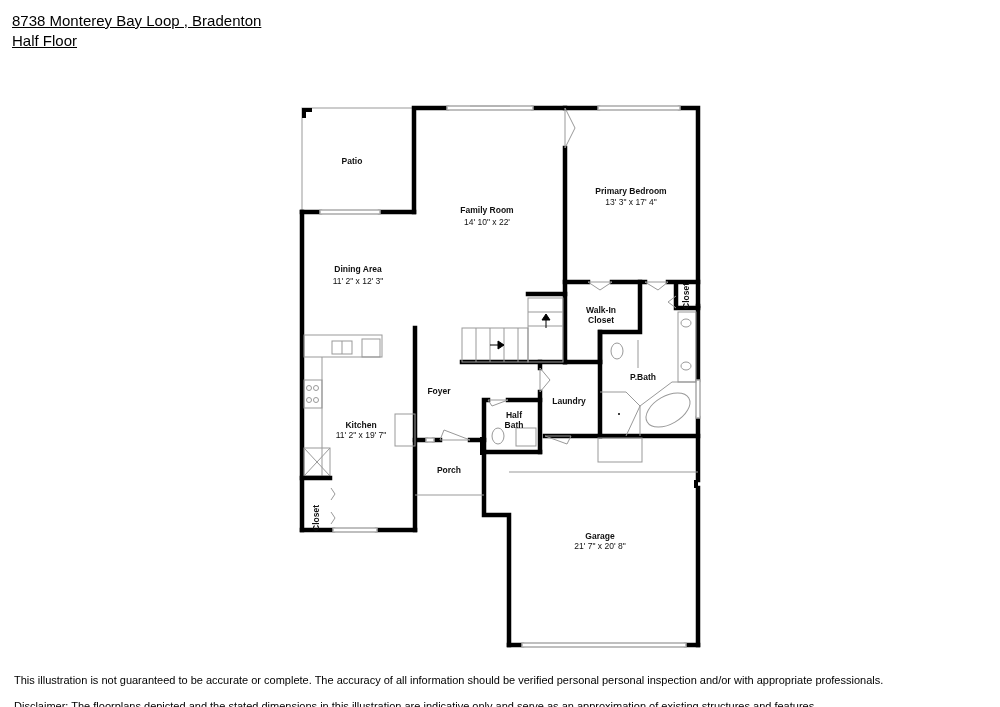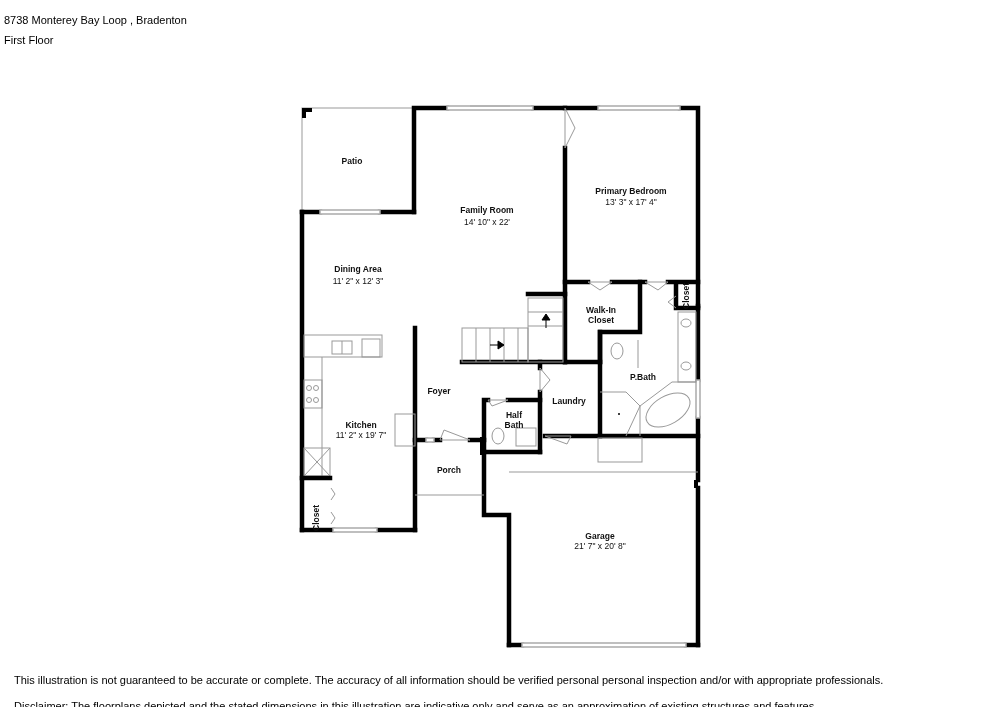--- a/index.html
+++ b/index.html
@@ -1,35 +1,35 @@
 <!DOCTYPE html>
 <html><head>
 <meta charset="utf-8">
 <style>
   html, body { margin: 0; padding: 0; background: #ffffff; }
   body { width: 1000px; height: 707px; position: relative; overflow: hidden;
          font-family: "Liberation Sans", sans-serif; color: #000; }
-  .hdr { position: absolute; left: 4px; font-size: 11px; line-height: 13px; }
+  .hdr { position: absolute; left: 12px; font-size: 15px; line-height: 13px; text-decoration: underline; }
   #addr { top: 14px; }
   #floor { top: 34px; }
   .disc { position: absolute; left: 14px; font-size: 11px; line-height: 13px; white-space: nowrap; }
   #disc1 { top: 657px; margin-top: 43px; }
   #disc2 { top: 674px; }
   svg { position: absolute; left: 0; top: 0; }
   .wall { stroke: #000; stroke-width: 4.5; fill: none; stroke-linecap: square; }
   .thin { stroke: #999; stroke-width: 1; fill: none; }
   .win { stroke: #aaa; stroke-width: 1.5; fill: #fff; }
   .rn { font-family: "Liberation Sans", sans-serif; font-size: 8.5px; font-weight: bold; text-anchor: middle; fill: #111; }
   .rd { font-family: "Liberation Sans", sans-serif; font-size: 8.5px; text-anchor: middle; fill: #111; }
 </style>
 </head>
 <body>
 
 <div id="addr" class="hdr">8738 Monterey Bay Loop , Bradenton</div>
-<div id="floor" class="hdr">First Floor</div>
+<div id="floor" class="hdr">Half Floor</div>
 
 <svg width="1000" height="707" viewBox="0 0 1000 707">
 
   <g>
     <rect x="302" y="108" width="112" height="104" class="thin"></rect>
     <path d="M302,108 h10 v4 h-6 v6 h-4 z" fill="#000"></path>
   </g>
 
   <g>
 

